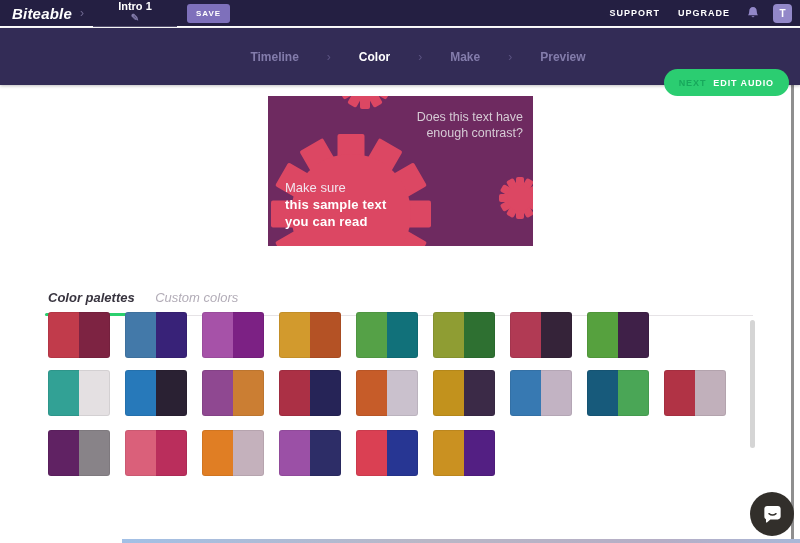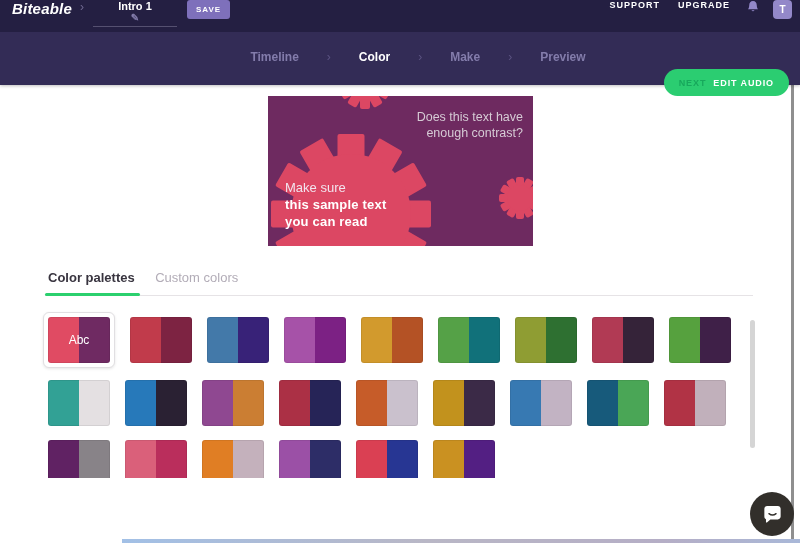--- a/index.html
+++ b/index.html
@@ -1,21 +1,21 @@
 <!DOCTYPE html>
 <html><head>
 <meta charset="utf-8">
 <style>
   html,body{margin:0;padding:0;background:#fff;}
   .app{position:relative;width:800px;height:543px;background:#fff;overflow:hidden;
        font-family:"Liberation Sans",sans-serif;-webkit-font-smoothing:antialiased;}
 
   
-  .topbar{position:absolute;top:0;left:0;right:0;height:32px;background:#241f42;
-          display:flex;align-items:flex-start;padding:0 8px 0 12px;box-sizing:border-box;z-index:5;}
+  .topbar{position:absolute;top:0;left:0;right:0;height:26px;background:#241f42;
+          display:flex;align-items:center;padding:0 8px 0 12px;box-sizing:border-box;z-index:5;}
   .logo{color:#fff;font-weight:bold;font-style:italic;font-size:15px;letter-spacing:.2px;cursor:pointer;}
   .crumb-sep{color:#6f6890;margin:0 9px 0 8px;font-size:12px;}
   .project-field{display:flex;align-items:center;justify-content:space-between;width:84px;
                  border-bottom:1px solid #555070;padding-bottom:3px;color:#fff;font-size:11px;font-weight:bold;cursor:text;flex-direction:column;}
   .pencil{color:#837cab;font-size:10px;font-style:normal;cursor:pointer;}
   .save-btn{margin-left:10px;background:#7e70bb;color:#fff;border:none;border-radius:3px;
             font-size:8px;font-weight:bold;letter-spacing:1px;padding:5px 9px;font-family:inherit;cursor:pointer;}
   .spacer{flex:1;}
   .toplink{color:#fff;font-size:9px;font-weight:bold;letter-spacing:1px;margin-left:18px;text-decoration:none;cursor:pointer;}
   .bell{margin-left:16px;display:flex;align-items:center;cursor:pointer;}
@@ -37,21 +37,21 @@
 
   
   .preview{position:absolute;left:268px;top:96px;width:265px;height:150px;background:#6e2a60;overflow:hidden;cursor:pointer;}
   .preview svg{position:absolute;left:0;top:0;}
   .pv-heading{position:absolute;top:13px;right:10px;text-align:right;color:#d6cbd5;font-size:12.5px;line-height:1.3;}
   .pv-body{position:absolute;left:17px;bottom:16px;color:#fff;font-size:13px;line-height:1.32;}
   .pv-body .light{font-weight:400;color:#f2e4ee;}
   .pv-body .bold{font-weight:bold;letter-spacing:.2px;}
 
   
-  .tabs{position:absolute;left:0;top:268px;right:0;height:32px;}
+  .tabs{position:absolute;left:0;top:288px;right:0;height:32px;font-style:italic;}
   .tab{display:inline-block;font-size:13px;cursor:pointer;}
   .tab.t1{margin-left:48px;}
   .tab.t2{margin-left:16px;}
   .tab.active{color:#38343f;font-weight:bold;}
   .tab:not(.active){color:#b2acb7;}
   .tab-rule{position:absolute;left:45px;width:708px;top:27px;height:1px;background:#e6e3e6;}
   .tab-underline{position:absolute;left:45px;width:95px;top:25px;height:3px;background:#2bd06e;border-radius:2px;}
 
   
   .palette-area{position:absolute;left:40px;top:306px;width:714px;height:172px;overflow:hidden;}
@@ -175,25 +175,20 @@
 
   <div class="tabs">
     <span class="tab t1 active">Color palettes</span>
     <span class="tab t2">Custom colors</span>
     <div class="tab-rule"></div>
     <div class="tab-underline"></div>
   </div>
 
   <div class="palette-area" id="palette-area">
       <div class="p-row r1">
-        <div class="swatch-card">
-          <div class="swatch" style="background: linear-gradient(to right, rgb(224, 75, 99) 0px, rgb(224, 75, 99) 50%, rgb(111, 42, 98) 50%, rgb(111, 42, 98) 100%);">
-            <span class="abc">Abc</span>
-          </div>
-        </div>
         <div class="swatch" style="background: linear-gradient(to right, rgb(193, 59, 75) 0px, rgb(193, 59, 75) 50%, rgb(125, 35, 66) 50%, rgb(125, 35, 66) 100%);"></div>
         <div class="swatch" style="background: linear-gradient(to right, rgb(67, 121, 169) 0px, rgb(67, 121, 169) 50%, rgb(56, 34, 120) 50%, rgb(56, 34, 120) 100%);"></div>
         <div class="swatch" style="background: linear-gradient(to right, rgb(166, 82, 168) 0px, rgb(166, 82, 168) 50%, rgb(124, 33, 132) 50%, rgb(124, 33, 132) 100%);"></div>
         <div class="swatch" style="background: linear-gradient(to right, rgb(210, 154, 45) 0px, rgb(210, 154, 45) 50%, rgb(180, 82, 37) 50%, rgb(180, 82, 37) 100%);"></div>
         <div class="swatch" style="background: linear-gradient(to right, rgb(85, 161, 71) 0px, rgb(85, 161, 71) 50%, rgb(17, 113, 122) 50%, rgb(17, 113, 122) 100%);"></div>
         <div class="swatch" style="background: linear-gradient(to right, rgb(143, 157, 51) 0px, rgb(143, 157, 51) 50%, rgb(46, 112, 49) 50%, rgb(46, 112, 49) 100%);"></div>
         <div class="swatch" style="background: linear-gradient(to right, rgb(177, 58, 84) 0px, rgb(177, 58, 84) 50%, rgb(53, 35, 57) 50%, rgb(53, 35, 57) 100%);"></div>
         <div class="swatch" style="background: linear-gradient(to right, rgb(86, 161, 62) 0px, rgb(86, 161, 62) 50%, rgb(63, 32, 72) 50%, rgb(63, 32, 72) 100%);"></div>
       </div>
       <div class="p-row r2">

